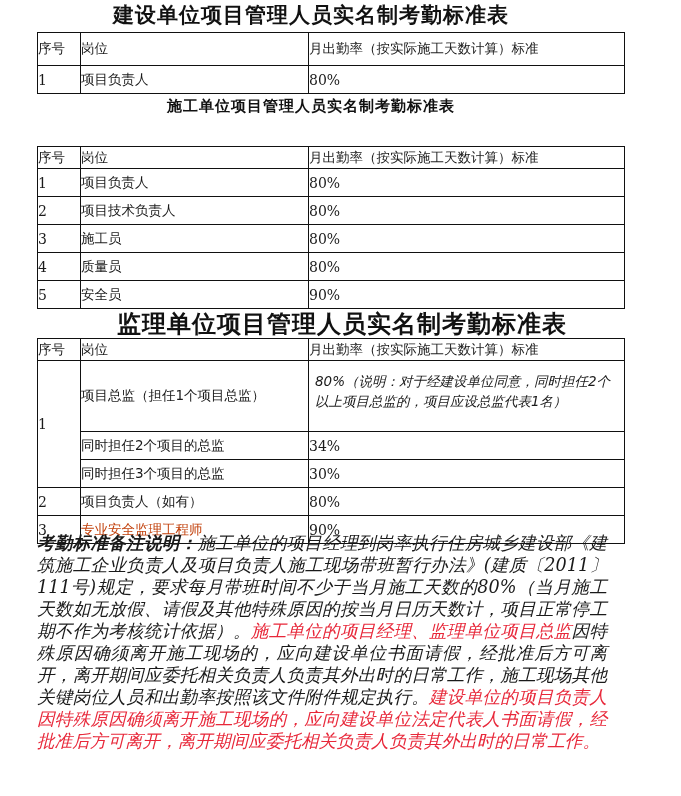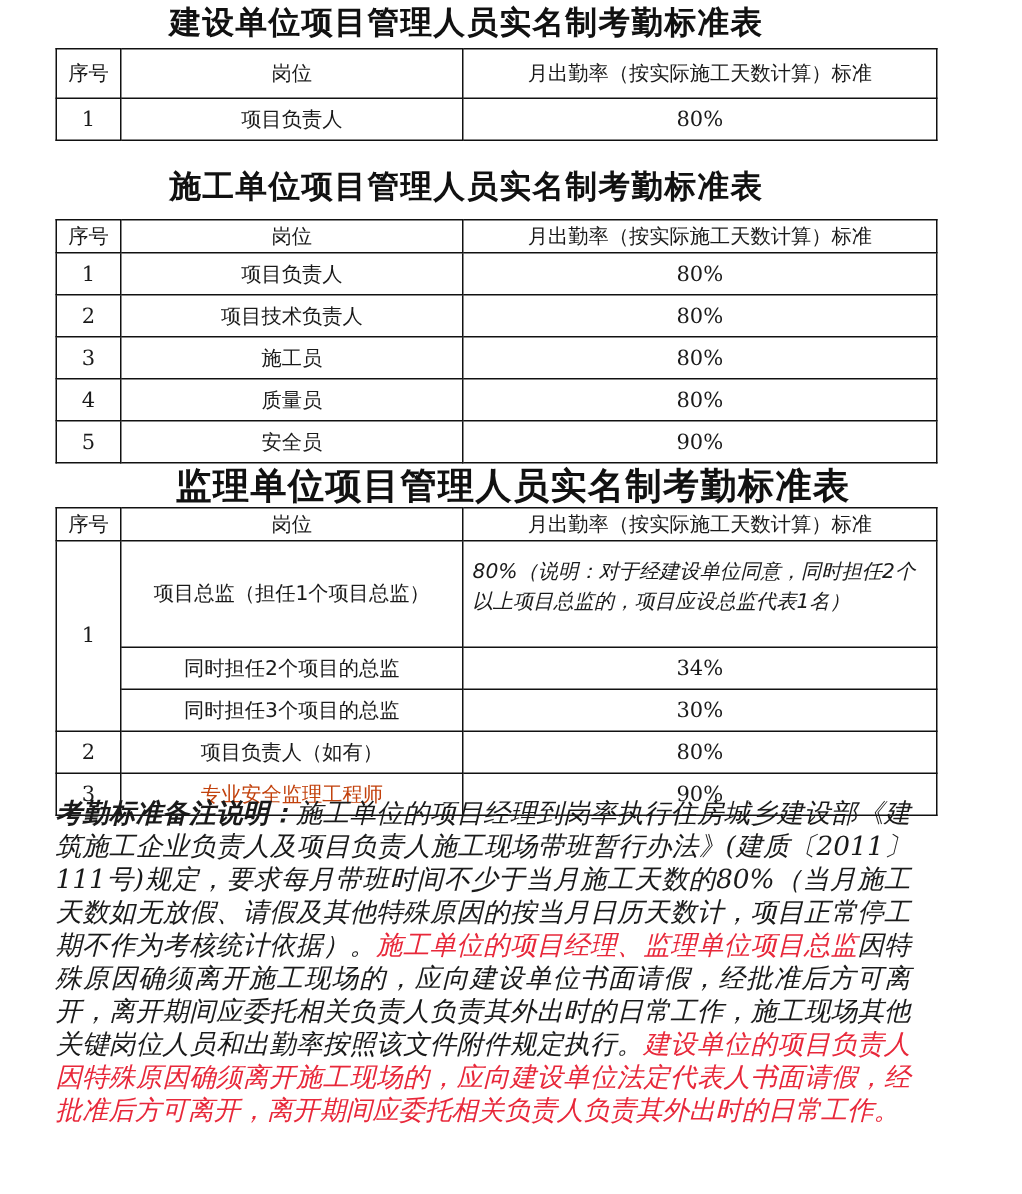--- a/index.html
+++ b/index.html
@@ -2,25 +2,25 @@
 <html><head>
 <meta charset="utf-8">
 <style>
   html, body { margin: 0; padding: 0; background: #ffffff; }
   body { width: 681px; height: 796px; position: relative; overflow: hidden;
          font-family: "DejaVu Sans", "Liberation Sans", sans-serif; color: #1a1a1a; }
   .title { position: absolute; left: 0; width: 564px; text-align: center;
            font-family: "DejaVu Serif", "Liberation Serif", serif; font-weight: bold;
            color: #111; letter-spacing: 1px; white-space: nowrap; margin-left: 29px; }
   #t1-title { top: 1px; font-size: 21px; line-height: 28px; }
-  #t2-title { top: 110px; font-size: 21px; line-height: 28px; }
+  #t2-title { top: 92px; font-size: 15px; line-height: 28px; }
   #t3-title { top: 309px; font-size: 24px; line-height: 30px; padding-left: 31px; }
   table.std { position: absolute; left: 37px; width: 587px; border-collapse: collapse;
               table-layout: fixed; font-size: 13.5px; }
-  table.std td { border: 1.5px solid #111; text-align: center; vertical-align: middle;
+  table.std td { border: 1.5px solid #111; vertical-align: middle;
                  padding: 0; white-space: nowrap; }
   table.std col.c1 { width: 43px; }
   table.std col.c2 { width: 228px; }
   table.std col.c3 { width: 316px; }
   #table1 { top: 32px; }
   #table1 tr.hdr td { height: 32px; }
   #table1 tr.row td { height: 27px; }
   #table2 { top: 146px; }
   #table2 tr.hdr td { height: 21px; }
   #table2 tr.row td { height: 27px; }

